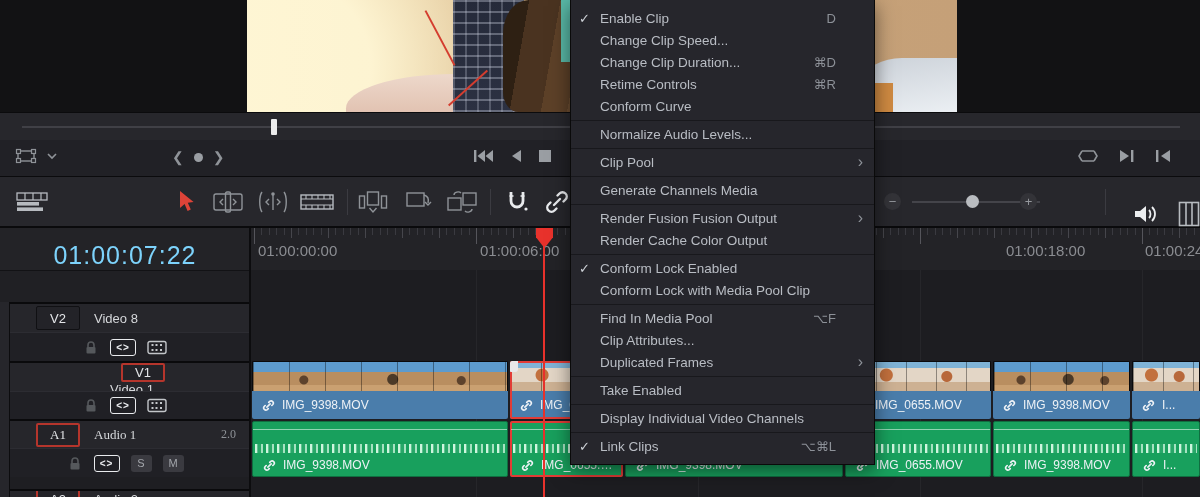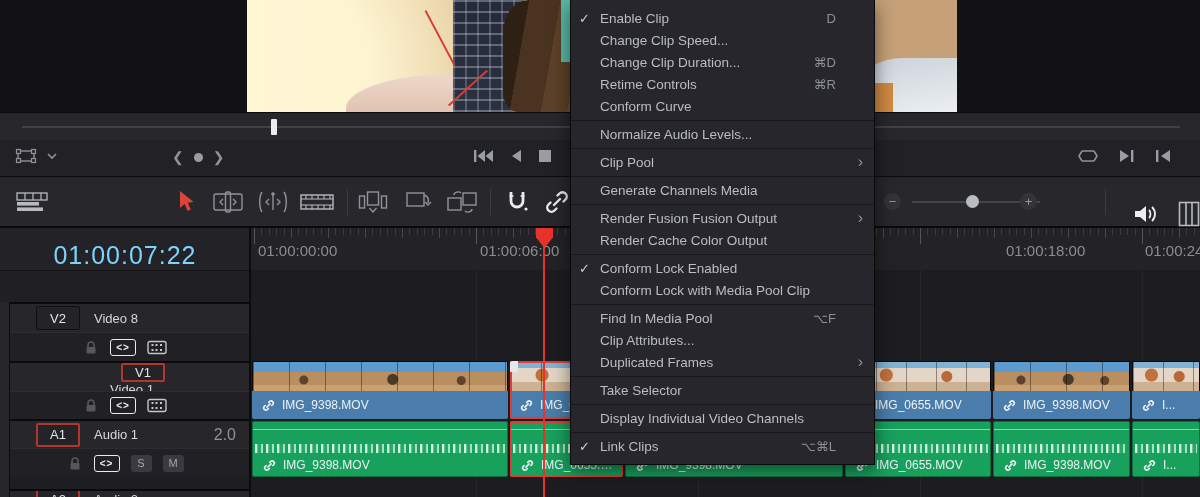--- a/index.html
+++ b/index.html
@@ -65,21 +65,21 @@
   .lane-bg { position:absolute; left:250px; top:42px; width:950px; height:227px; background:#1d1d21; }
   .gridline { position:absolute; top:42px; width:1px; height:227px; background:rgba(255,255,255,.045); }
 
   .hdr-strip { position:absolute; left:0; width:10px; background:#26262b; border-right:1px solid #0c0c0e; }
   .track-row { position:absolute; left:0; width:250px; }
   .row-name { background:#26262b; border-top:2px solid #0a0a0c; display:flex; align-items:center; }
   .row-ctrl { background:#202025; border-top:1px solid #2c2c32; display:flex; align-items:center; justify-content:center; gap:11px; }
   .badge { width:44px; height:24px; margin-left:36px; border:1px solid #101013; border-radius:2px; color:#e3e5e8; font-size:13px; display:flex; align-items:center; justify-content:center; background:#232328; }
   .badge.sel { border:2px solid #b5352c; }
   .track-name { margin-left:14px; color:#d6d8db; font-size:13px; flex:1; }
-  .track-meta { margin-right:14px; color:#8f9398; font-size:16px; }
+  .track-meta { margin-right:14px; color:#8f9398; font-size:12px; }
   .asel-box { width:26px; height:17px; border:1.5px solid #e9ebee; border-radius:3px; color:#eceef1; font-size:10px; font-weight:bold; display:flex; align-items:center; justify-content:center; letter-spacing:1px; }
   .sm-box { width:21px; height:17px; border-radius:3px; background:#3a3a40; color:#a3a6ab; font-size:11px; display:flex; align-items:center; justify-content:center; }
 
   .lane-divider { position:absolute; left:249px; top:0; width:2px; height:269px; background:#0c0c0e; }
 
   
   .vclip { position:absolute; top:0; height:58px; border-radius:2px; overflow:hidden; }
   .vclip .thumbs { height:30px; border:1px solid #0a0a0c; border-bottom:none; }
   .vclip .vbar { height:28px; background:#4a7dab; display:flex; align-items:center; gap:7px; padding-left:10px; }
   .clip-label { color:#eef2f6; font-size:12px; white-space:nowrap; overflow:hidden; text-overflow:ellipsis; }
@@ -353,21 +353,21 @@
       </span>
       <span class="asel-box">&lt;&gt;</span>
       <span class="icon">
         <svg width="20" height="15" viewBox="0 0 20 15">
             <rect x="1" y="1.5" width="18" height="12" rx="2" fill="none" stroke="#c3c6ca" stroke-width="1.4"></rect>
             <path d="M4.5 4h2v2h-2zM8.5 4h2v2h-2zM13 4h2v2h-2zM4.5 9h2v2h-2zM8.5 9h2v2h-2zM13 9h2v2h-2z" fill="#c3c6ca"></path>
           </svg>
       </span>
     </div>
 
-    <div class="track-row row-name" style="top:191px; height:29px;">
+    <div class="track-row row-name" style="top:191px; height:29px;font-family:Liberation Serif, serif;">
       <span class="badge sel">A1</span>
       <span class="track-name">Audio 1</span>
       <span class="track-meta">2.0</span>
     </div>
     <div class="track-row row-ctrl" style="top:220px; height:29px;">
       <span class="icon">
         <svg width="16" height="15" viewBox="0 0 16 15">
             <path d="M5 7V5a3 3 0 0 1 6 0v2" fill="none" stroke="#55585c" stroke-width="1.6"></path>
             <rect x="3.5" y="7" width="9" height="6.5" rx="1" fill="#55585c"></rect>
           </svg>
@@ -651,21 +651,21 @@
         <span class="mi-label">Clip Attributes...</span>
       </div>
       <div class="menu-item">
         <span class="mi-check"></span>
         <span class="mi-label">Duplicated Frames</span>
         <span class="mi-arrow">›</span>
       </div>
       <div class="menu-sep"></div>
       <div class="menu-item">
         <span class="mi-check"></span>
-        <span class="mi-label">Take Selector</span>
+        <span class="mi-label">Take Enabled</span>
       </div>
       <div class="menu-sep"></div>
       <div class="menu-item">
         <span class="mi-check"></span>
         <span class="mi-label">Display Individual Video Channels</span>
       </div>
       <div class="menu-sep"></div>
       <div class="menu-item">
         <span class="mi-check">✓</span>
         <span class="mi-label">Link Clips</span>

